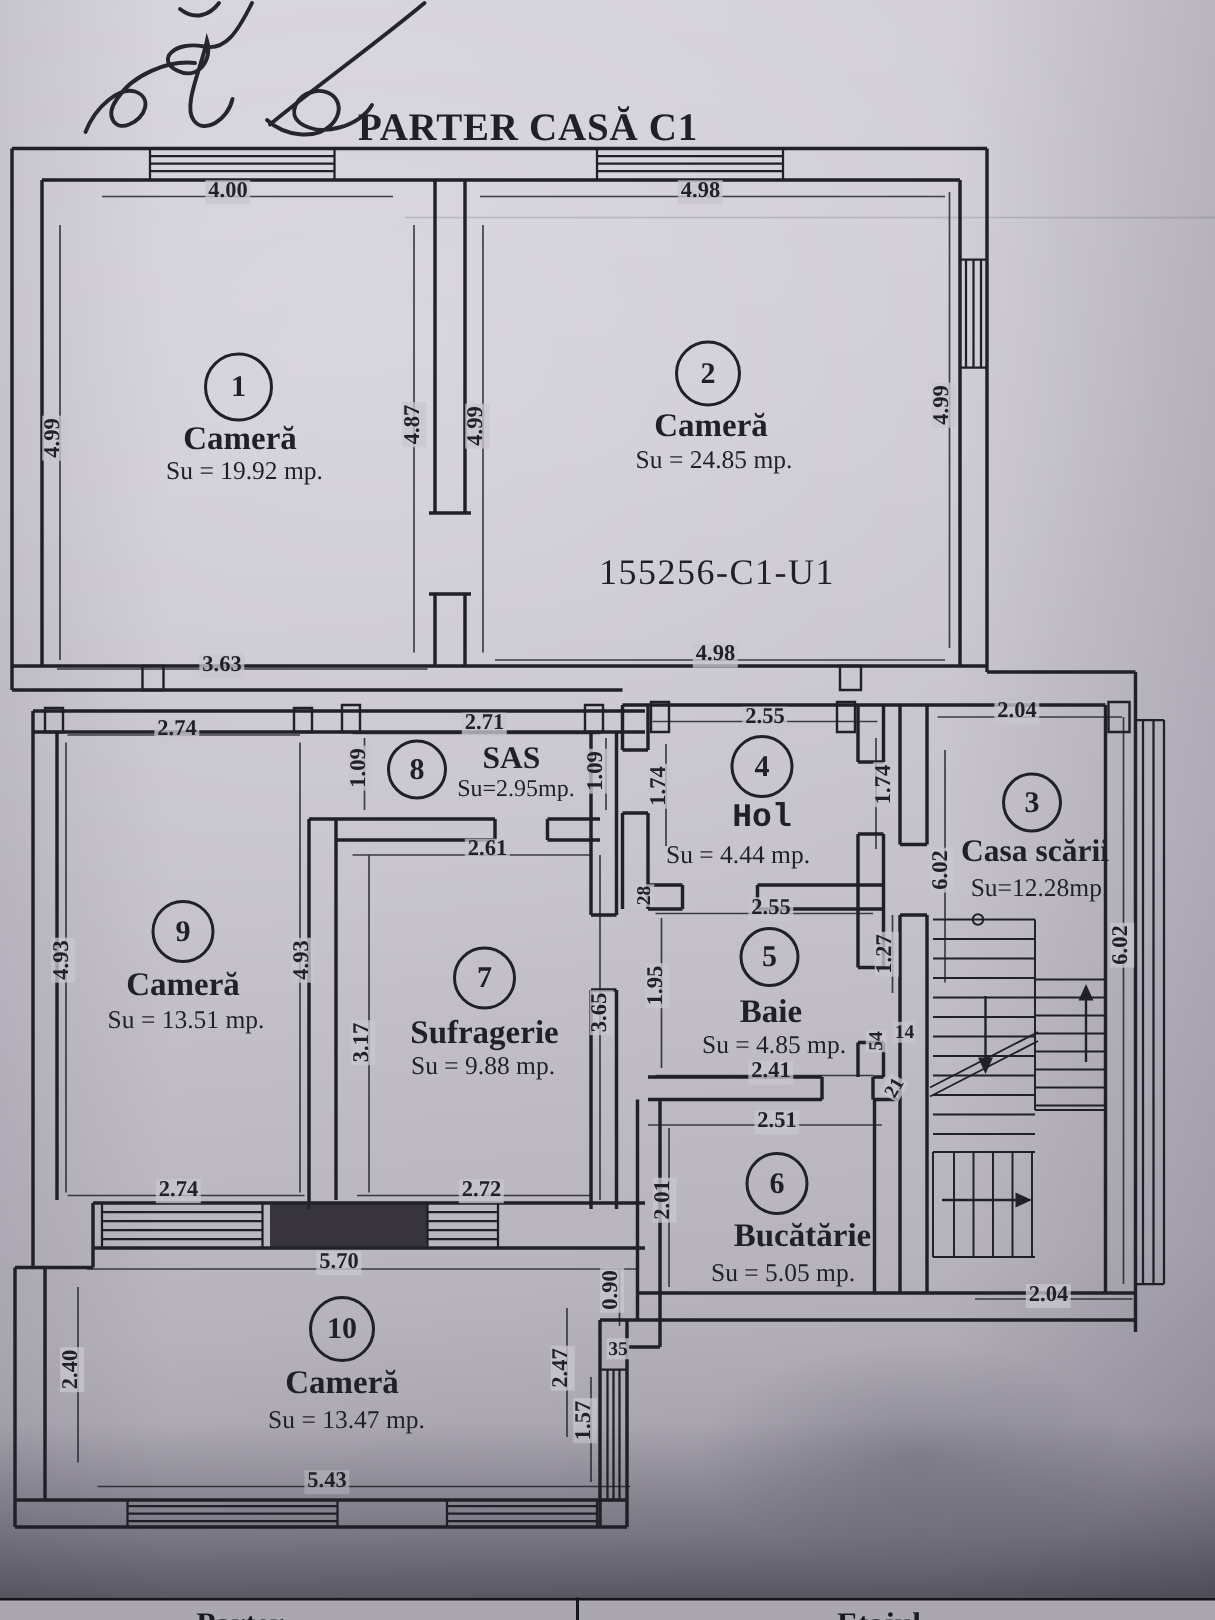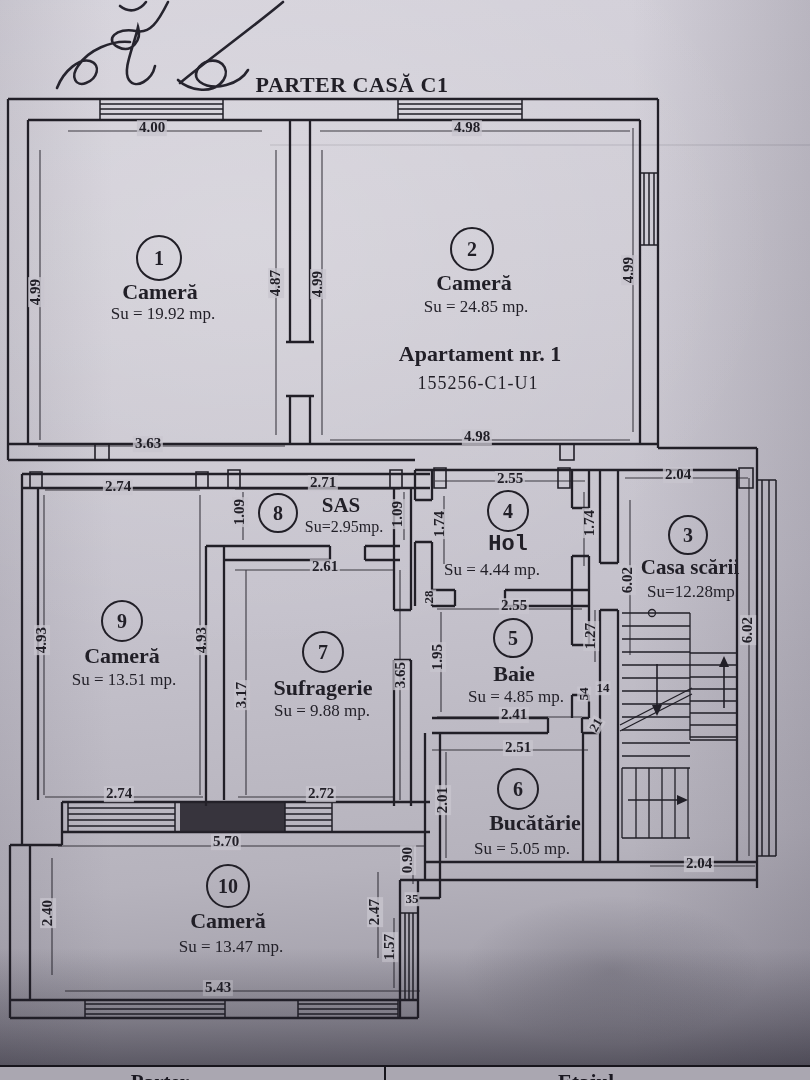--- a/index.html
+++ b/index.html
@@ -19,23 +19,23 @@
   svg{position:absolute;left:0;top:0;}
   .lbl{position:absolute;transform:translate(-50%,-50%);color:#211f27;white-space:nowrap;line-height:1.05;}
   .dim{font-weight:700;font-size:15px;background:rgba(200,197,206,0.78);padding:0 2px;}
   .dimv{transform:translate(-50%,-50%) rotate(-90deg);}
   .small{font-size:13px;padding:0 1px;}
   .rname{font-weight:700;font-size:22px;}
   .rarea{font-size:17px;}
   .circ{position:absolute;transform:translate(-50%,-50%);width:38px;height:38px;
     border:2.4px solid #211f27;border-radius:50%;display:flex;align-items:center;justify-content:center;
     font-weight:700;font-size:20px;color:#211f27;}
-  .title{font-weight:700;font-size:22px;letter-spacing:0.5px;}
+  .title{font-weight:700;font-size:26px;letter-spacing:0.5px;}
   .apt1{font-weight:700;font-size:22px;}
-  .apt2{font-size:18px;letter-spacing:1px;}
+  .apt2{font-size:24px;letter-spacing:1px;}
   .foot{position:absolute;transform:translateX(-50%);font-weight:700;font-size:21px;color:#1b1922;}
 </style>
 </head>
 <body>
 
 <div id="scan">
 
   <svg width="810" height="1080" viewBox="0 0 810 1080">
     <g fill="none" stroke="#26242e" stroke-width="2.6" stroke-linecap="round">
       <path d="M168,2 C158,22 150,34 136,31 C116,27 104,40 118,47 C132,54 142,40 138,27 C134,46 122,70 129,80 C136,90 152,80 155,66"></path>
@@ -114,21 +114,20 @@
                M40,150 V440 M276,150 V435 M322,150 V435 M633,128 V432
                M243,492 V540 M404,492 V540 M444,496 V564 M584,492 V566
                M630,500 V655 M749,478 V856
                M44,495 V795 M200,495 V795 M246,570 V795 M400,570 V800
                M441,612 V712 M595,610 V662 M446,752 V858 M413,846 V884
                M378,872 V958 M394,918 V988 M52,858 V975"></path>
     </g>
   </svg>
 
   <div class="lbl title" style="left:352px;top:85px;">PARTER CASĂ C1</div>
-  <div class="lbl apt1" style="left:480px;top:354px;">Apartament nr. 1</div>
   <div class="lbl apt2" style="left:478px;top:383px;">155256-C1-U1</div>
 
   <div class="circ" style="left:159px;top:258px;width:42px;height:42px;">1</div>
   <div class="lbl rname" style="left:160px;top:292px;">Cameră</div>
   <div class="lbl rarea" style="left:163px;top:314px;">Su = 19.92 mp.</div>
 
   <div class="circ" style="left:472px;top:249px;width:40px;height:40px;">2</div>
   <div class="lbl rname" style="left:474px;top:283px;">Cameră</div>
   <div class="lbl rarea" style="left:476px;top:307px;">Su = 24.85 mp.</div>
 

